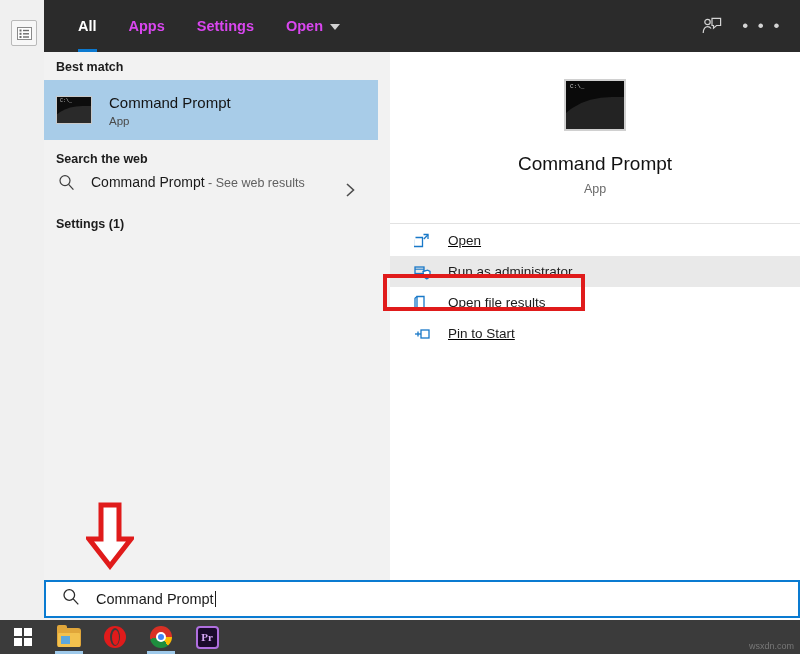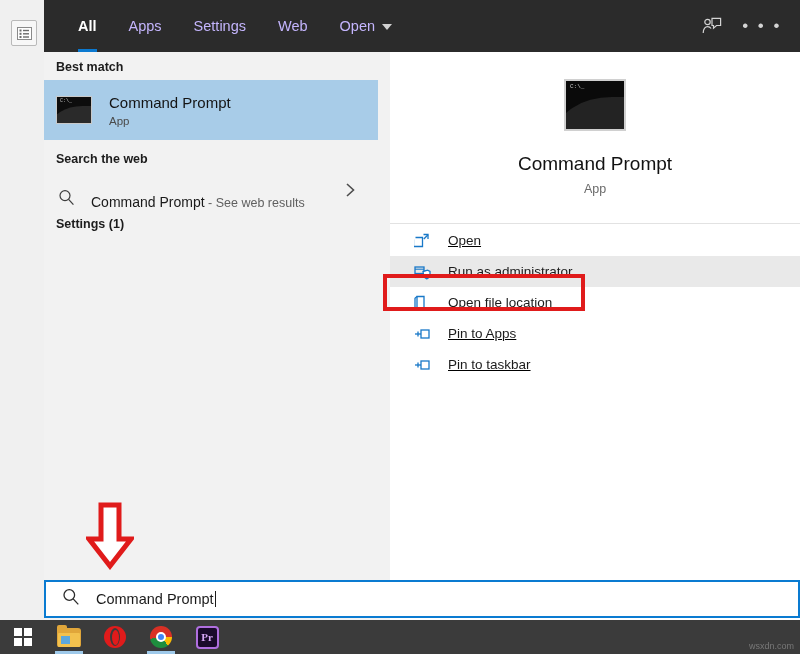--- a/index.html
+++ b/index.html
@@ -35,27 +35,28 @@
   }
   
   .header {
     position: absolute; left: 0; top: 0; width: 756px; height: 52px;
     background: #2b2b2b;
     display: flex; align-items: center;
   }
   .tabs { display: flex; align-items: center; height: 52px; padding-left: 18px; }
   .tab {
     position: relative;
-    color: #c4b5fd;
+    color: #d946ef;
     font-size: 14.5px;
     padding: 0 16px;
     height: 52px;
     line-height: 52px;
     cursor: default;
     white-space: nowrap;
+    font-weight: bold;
   }
   .tab.active { color: #ffffff; font-weight: bold; }
   .tab.active::after {
     content: "";
     position: absolute; left: 16px; right: 16px; bottom: 0;
     height: 3px; background: #0b79d0;
   }
   .tab .caret {
     display: inline-block;
     margin-left: 7px;
@@ -115,21 +116,21 @@
     position: absolute; left: 3px; top: 2px;
     font-size: 5px; color: #c5c5c5; font-family: "Liberation Mono", monospace;
     line-height: 5px;
   }
   .best-text { margin-left: 17px; }
   .best-title { font-size: 15px; color: #141414; }
   .best-sub { font-size: 11.5px; color: #4a4a4a; margin-top: 4px; }
 
   .web-row {
     position: absolute; left: 0; top: 122px; width: 334px; height: 36px;
-    display: flex; align-items: flex-end; padding-left: 14px;
+    display: flex; align-items: flex-start; padding-left: 14px;
   }
   .web-row .mag { flex: none; margin-right: 16px; }
   .web-text { font-size: 14px; color: #1a1a1a; }
   .web-text .muted { color: #5f5f5f; font-size: 12.5px; }
   .chev {
     position: absolute; right: 22px; top: 50%; transform: translateY(-50%);
     color: #4d4d4d;
   }
 
   
@@ -285,23 +286,20 @@
     <div class="header">
       <div class="tabs">
         <div class="tab active">
           <span>All</span>
         </div>
         <div class="tab">
           <span>Apps</span>
         </div>
         <div class="tab">
           <span>Settings</span>
-        </div>
-        <div class="tab">
-          <span>Web</span>
         </div>
         <div class="tab">
           <span>Open</span><span class="caret"></span>
         </div>
       </div>
       <div class="header-right">
         <span class="hicon">
           <svg width="20" height="18" viewBox="0 0 20 18" aria-hidden="true">
             <circle cx="5.5" cy="5" r="2.7" fill="none" stroke="#d4d4d4" stroke-width="1.2"></circle>
             <path d="M1.2 16 C1.2 11.8 3.4 9.6 5.6 9.6 C7 9.6 8.3 10.3 9.1 11.5" fill="none" stroke="#d4d4d4" stroke-width="1.2"></path>
@@ -388,44 +386,34 @@
             </div>
 
             <div class="action">
               <span class="aicon">
                 <svg width="14" height="16" viewBox="0 0 14 16" aria-hidden="true">
                   <path d="M3 1.5 h7 v12 h-7 z" fill="none" stroke="#1878c8" stroke-width="1.3"></path>
                   <path d="M3 1.5 L1 3.2 v12 L3 13.5" fill="none" stroke="#1878c8" stroke-width="1.3"></path>
                   <line x1="1" y1="15.2" x2="8" y2="15.2" stroke="#1878c8" stroke-width="1.3"></line>
                 </svg>
               </span>
-              <span class="alabel">Open file location</span>
+              <span class="alabel">Open file results</span>
             </div>
 
             <div class="action">
               <span class="aicon">
                 <svg width="18" height="14" viewBox="0 0 18 14" aria-hidden="true">
                   <rect x="7" y="3" width="8" height="8" fill="none" stroke="#1878c8" stroke-width="1.3"></rect>
                   <line x1="1" y1="7" x2="7" y2="7" stroke="#1878c8" stroke-width="1.3"></line>
                   <line x1="4" y1="4.5" x2="4" y2="9.5" stroke="#1878c8" stroke-width="1.3"></line>
                 </svg>
               </span>
-              <span class="alabel">Pin to Apps</span>
+              <span class="alabel">Pin to Start</span>
             </div>
 
-            <div class="action">
-              <span class="aicon">
-                <svg width="18" height="14" viewBox="0 0 18 14" aria-hidden="true">
-                  <rect x="7" y="3" width="8" height="8" fill="none" stroke="#1878c8" stroke-width="1.3"></rect>
-                  <line x1="1" y1="7" x2="7" y2="7" stroke="#1878c8" stroke-width="1.3"></line>
-                  <line x1="4" y1="4.5" x2="4" y2="9.5" stroke="#1878c8" stroke-width="1.3"></line>
-                </svg>
-              </span>
-              <span class="alabel">Pin to taskbar</span>
-            </div>
 
           </div>
         </div>
       </div>
     </div>
   </div>
 
   <div class="red-box"></div>
 
   <div class="red-arrow">

